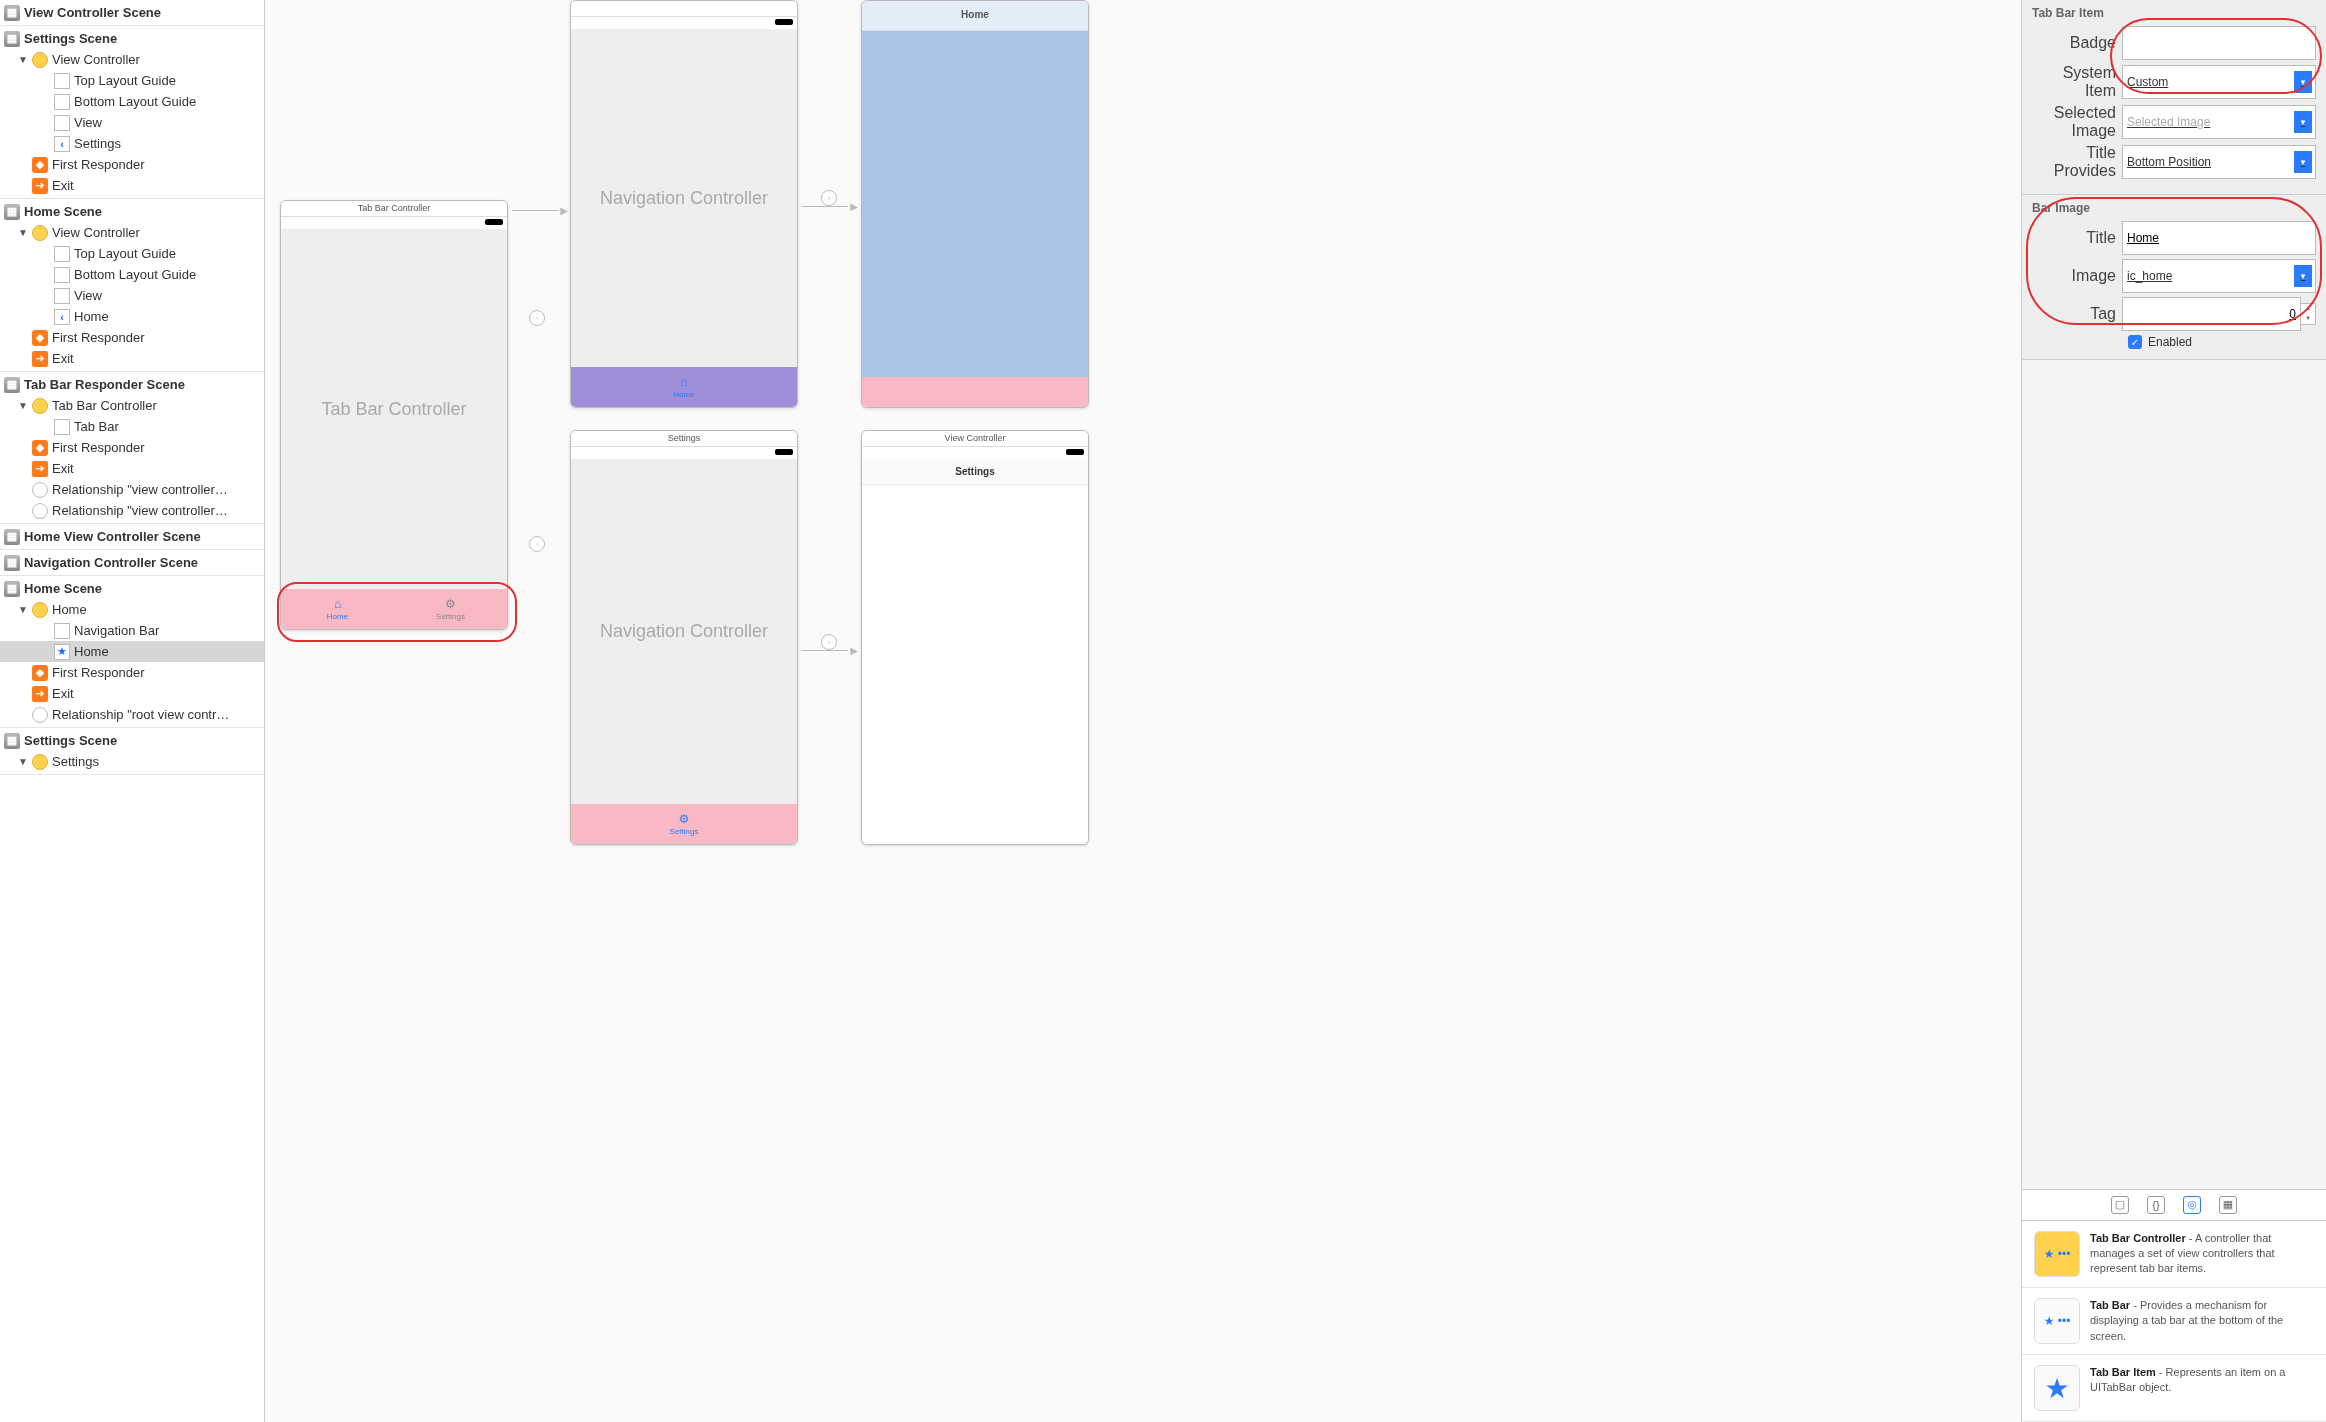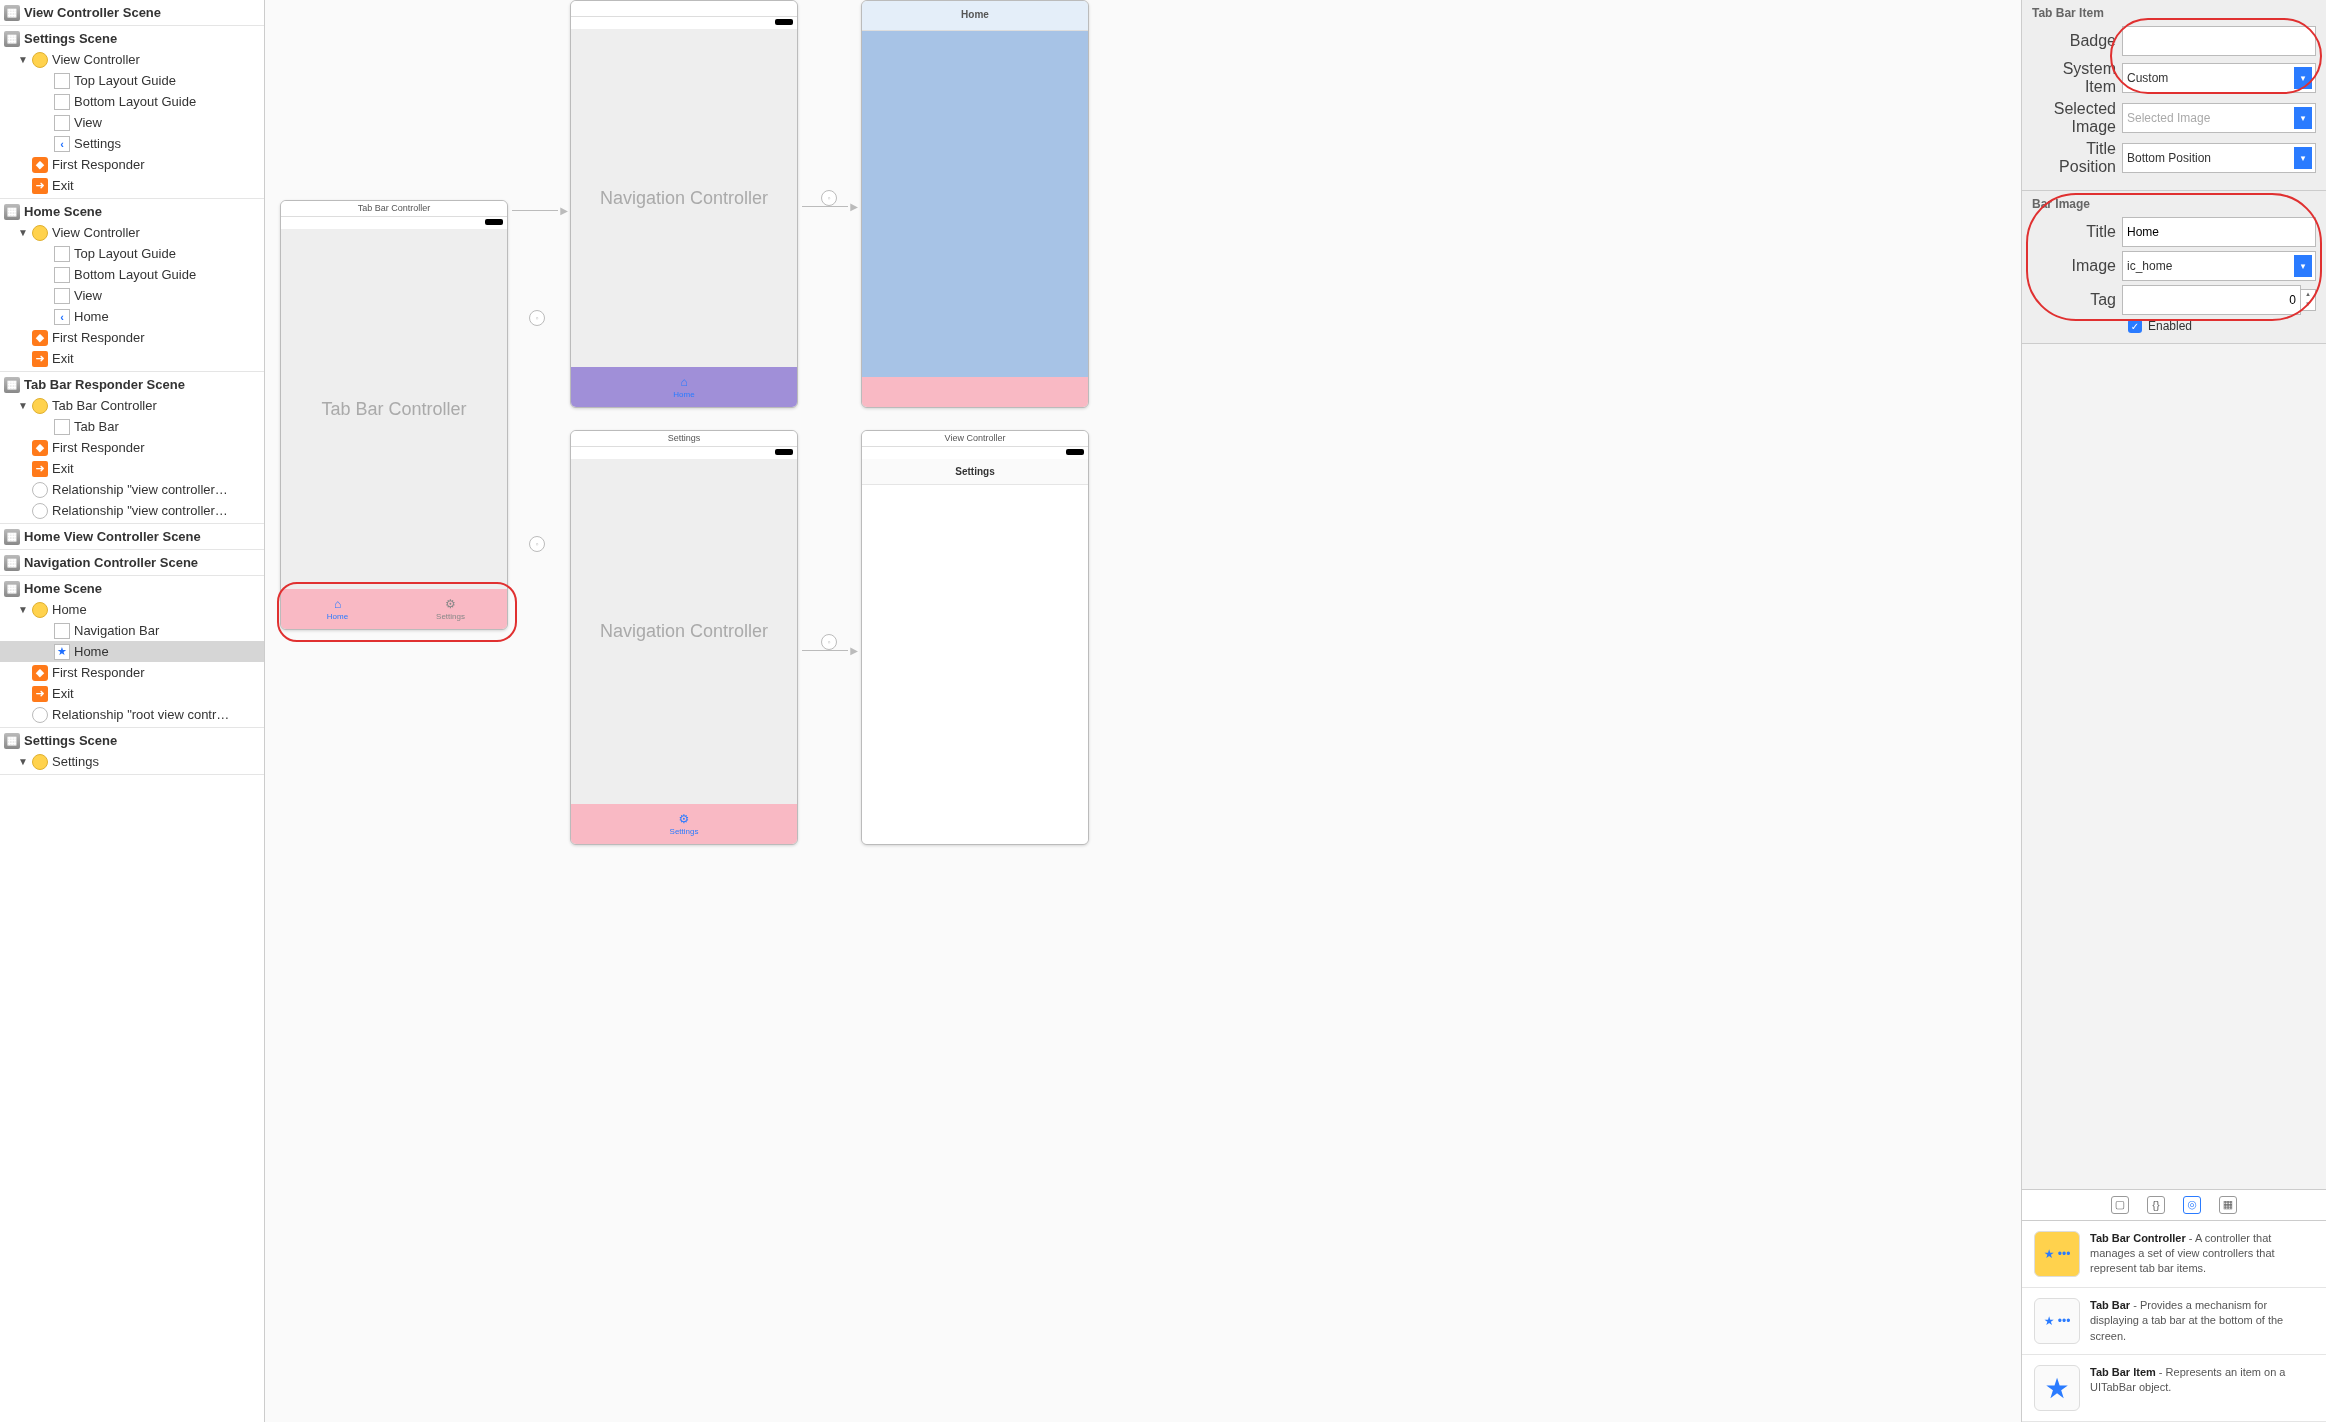--- a/index.html
+++ b/index.html
@@ -46,21 +46,21 @@
 
 
 .red-scribble { position:absolute; border:2px solid #e03030; border-radius:20px; pointer-events:none;}
 
 
 .inspector { width:305px; background:#eee; border-left:1px solid #ccc; display:flex; flex-direction:column; }
 .insp-section { border-bottom:1px solid #ccc; padding:6px 10px 10px; position:relative;}
 .insp-heading { font-weight:600; color:#666; font-size:12px; margin-bottom:6px;}
 .insp-field { display:flex; align-items:center; margin-bottom:4px; }
 .insp-label { width:90px; text-align:right; padding-right:6px; color:#444; font-size:16px;}
-.insp-input, .insp-select { flex:1; height:30px; border:1px solid #bbb; background:#fff; font-size:12px; padding:4px 4px;}
+.insp-input, .insp-select { flex:1; height:22px; border:1px solid #bbb; background:#fff; font-size:12px; padding:16px 4px;text-decoration:underline;}
 .insp-select{display:flex;align-items:center;justify-content:space-between;}
 .select-btn{width:18px;height:22px;background:#2a7bff;display:flex;align-items:center;justify-content:center;color:#fff;font-size:9px;margin:-1px -1px -1px 0;}
 .insp-check { display:flex; align-items:center; gap:6px; padding-left:96px; font-size:12px;}
 .checkbox { width:14px; height:14px; background:#2a7bff; border-radius:3px; color:#fff; display:flex; align-items:center; justify-content:center; font-size:10px;}
 .stepper{width:16px;height:22px;border:1px solid #bbb;background:#fff;display:flex;flex-direction:column;margin-left:-1px;}
 .stepper div{flex:1;font-size:7px;text-align:center;color:#666;}
 .placeholder{color:#aaa;}
 
 .insp-spacer { flex:1; background:#f3f3f3; }
 
@@ -360,21 +360,21 @@
 
     <div class="insp-field">
       <div class="insp-label">Selected Image</div>
       <div class="insp-select">
         <span class="placeholder">Selected Image</span>
         <div class="select-btn">▾</div>
       </div>
     </div>
 
     <div class="insp-field">
-      <div class="insp-label">Title Position</div>
+      <div class="insp-label">Title Provides</div>
       <div class="insp-select">
         <span>Bottom Position</span>
         <div class="select-btn">▾</div>
       </div>
     </div>
     <div class="red-scribble" style="left:88px; top:18px; width:212px; height:76px; border-radius:40px;"></div>
   </div>
 
   <div class="insp-section">
     <div class="insp-heading">Bar Image</div>

